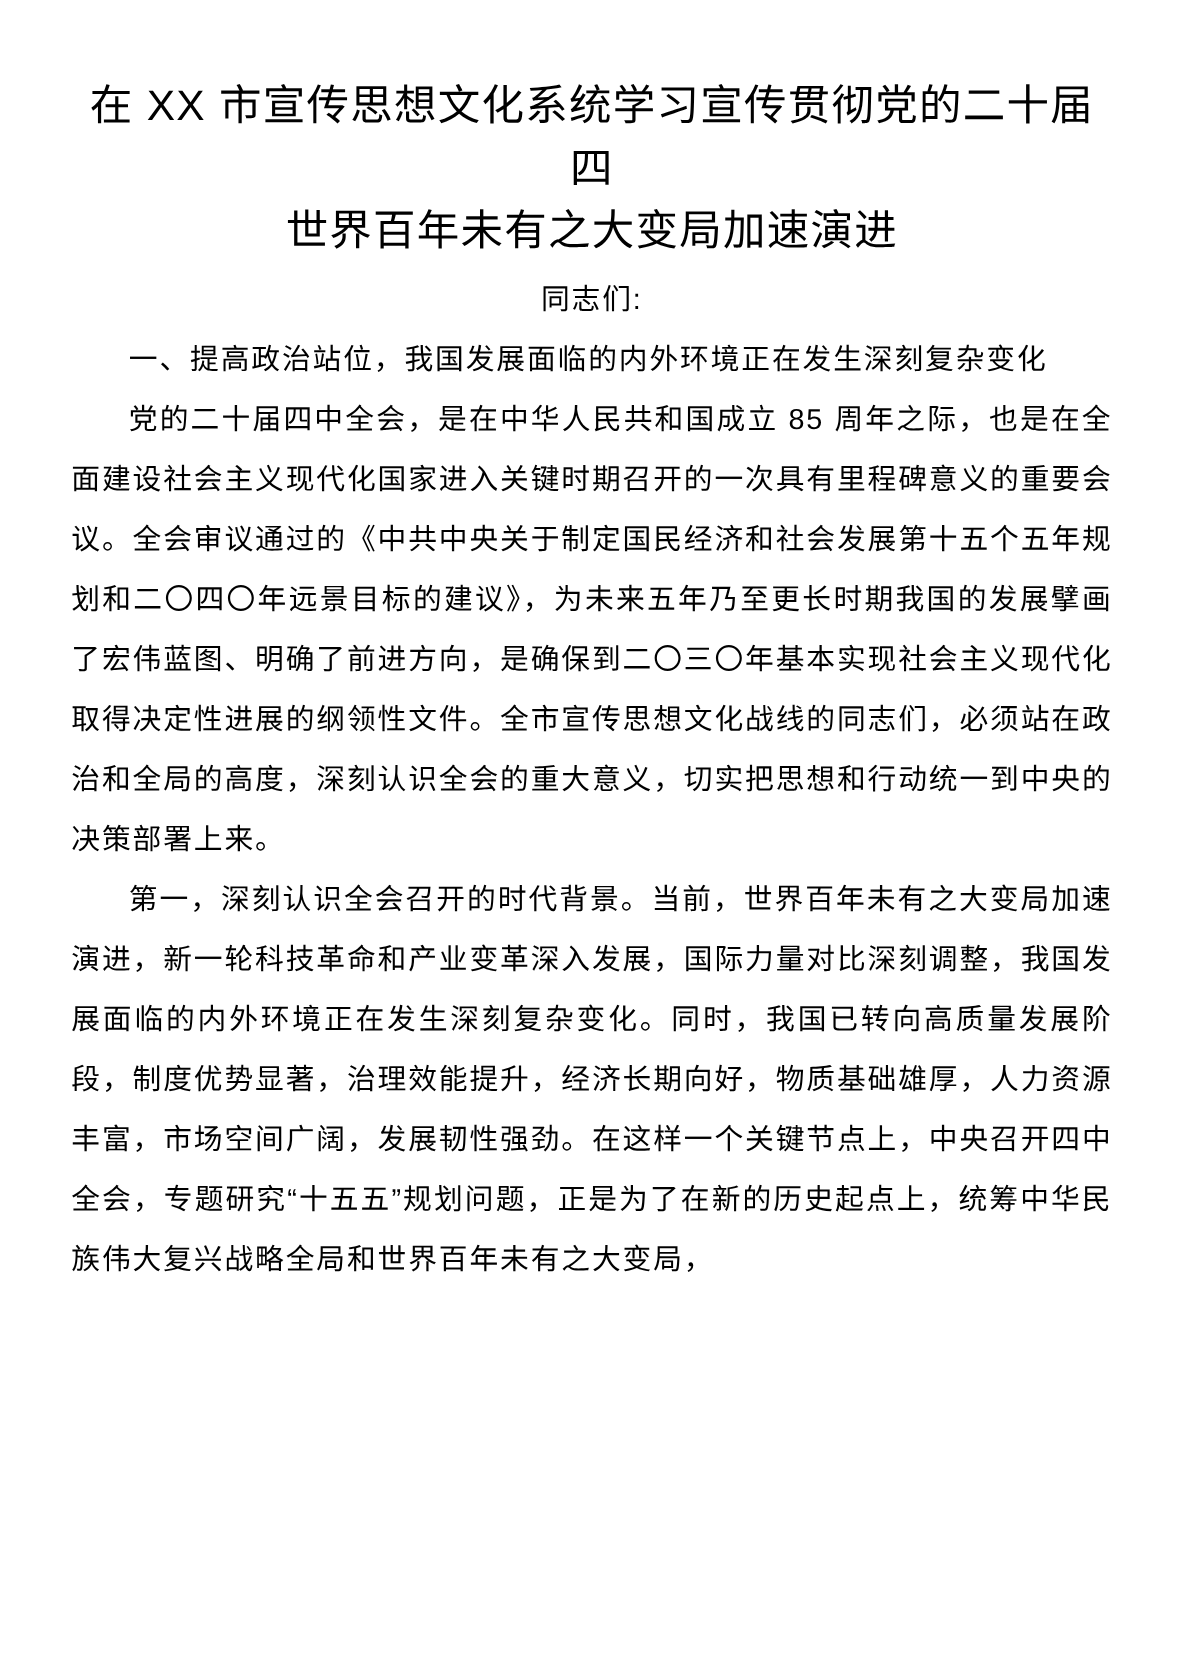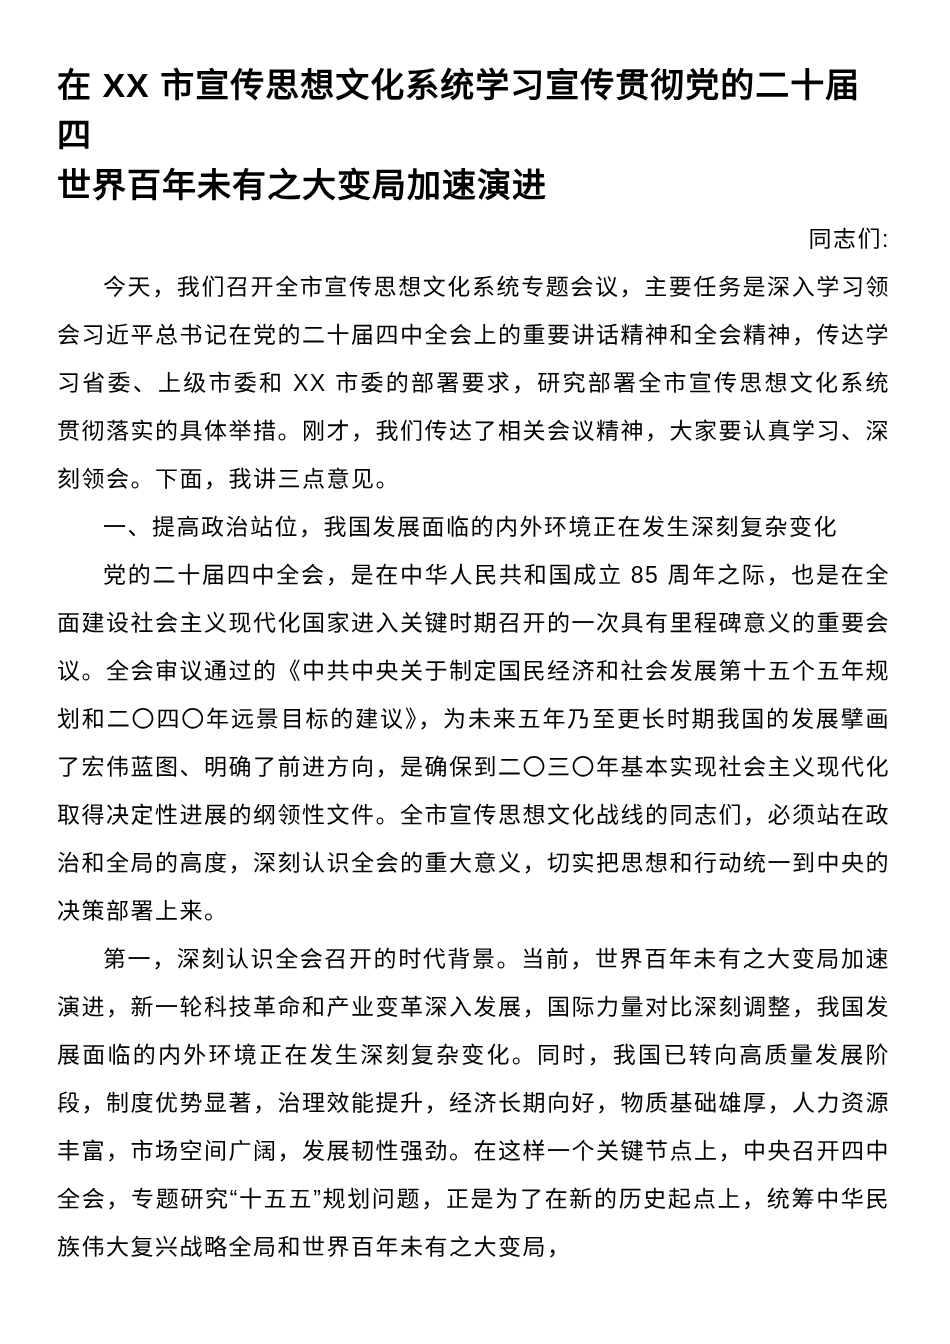--- a/index.html
+++ b/index.html
@@ -15,34 +15,35 @@
     margin: 0 auto;
     background: #ffffff;
     box-sizing: border-box;
     padding: 60px 60px 40px 57px;
     font-family: "Liberation Sans", "DejaVu Sans", sans-serif;
     color: #000000;
   }
   .doc-title {
     margin: 0 0 5px 0;
     font-size: 34px;
-    font-weight: 700;
+    font-weight: 400;
     line-height: 50px;
+    text-align: center;
     letter-spacing: 1px;
     color: #000000;
   }
   .title-line {
     display: block;
   }
   .salutation {
     margin: 0;
     font-size: 23px;
     line-height: 48px;
     letter-spacing: 1.5px;
-    text-align: right;
+    text-align: center;
   }
   .para {
     margin: 0;
     font-size: 23px;
     line-height: 48px;
     letter-spacing: 1.5px;
     text-align: justify;
     text-indent: 2em;
   }
   .para .lead {
@@ -54,21 +55,20 @@
 
 <div class="page">
 
   <h1 class="doc-title">
     <span class="title-line">在 XX 市宣传思想文化系统学习宣传贯彻党的二十届四</span>
     <span class="title-line">世界百年未有之大变局加速演进</span>
   </h1>
 
   <p class="salutation">同志们:</p>
 
-  <p class="para">今天，我们召开全市宣传思想文化系统专题会议，主要任务是深入学习领会习近平总书记在党的二十届四中全会上的重要讲话精神和全会精神，传达学习省委、上级市委和 XX 市委的部署要求，研究部署全市宣传思想文化系统贯彻落实的具体举措。刚才，我们传达了相关会议精神，大家要认真学习、深刻领会。下面，我讲三点意见。</p>
 
   <p class="para">一、提高政治站位，我国发展面临的内外环境正在发生深刻复杂变化</p>
 
   <p class="para">党的二十届四中全会，是在中华人民共和国成立 85 周年之际，也是在全面建设社会主义现代化国家进入关键时期召开的一次具有里程碑意义的重要会议。全会审议通过的《中共中央关于制定国民经济和社会发展第十五个五年规划和二〇四〇年远景目标的建议》，为未来五年乃至更长时期我国的发展擘画了宏伟蓝图、明确了前进方向，是确保到二〇三〇年基本实现社会主义现代化取得决定性进展的纲领性文件。全市宣传思想文化战线的同志们，必须站在政治和全局的高度，深刻认识全会的重大意义，切实把思想和行动统一到中央的决策部署上来。</p>
 
   <p class="para"><strong class="lead">第一，深刻认识全会召开的时代背景。</strong><span>当前，世界百年未有之大变局加速演进，新一轮科技革命和产业变革深入发展，国际力量对比深刻调整，我国发展面临的内外环境正在发生深刻复杂变化。同时，我国已转向高质量发展阶段，制度优势显著，治理效能提升，经济长期向好，物质基础雄厚，人力资源丰富，市场空间广阔，发展韧性强劲。在这样一个关键节点上，中央召开四中全会，专题研究“十五五”规划问题，正是为了在新的历史起点上，统筹中华民族伟大复兴战略全局和世界百年未有之大变局，</span></p>
 
 </div>
 
 </body></html>

